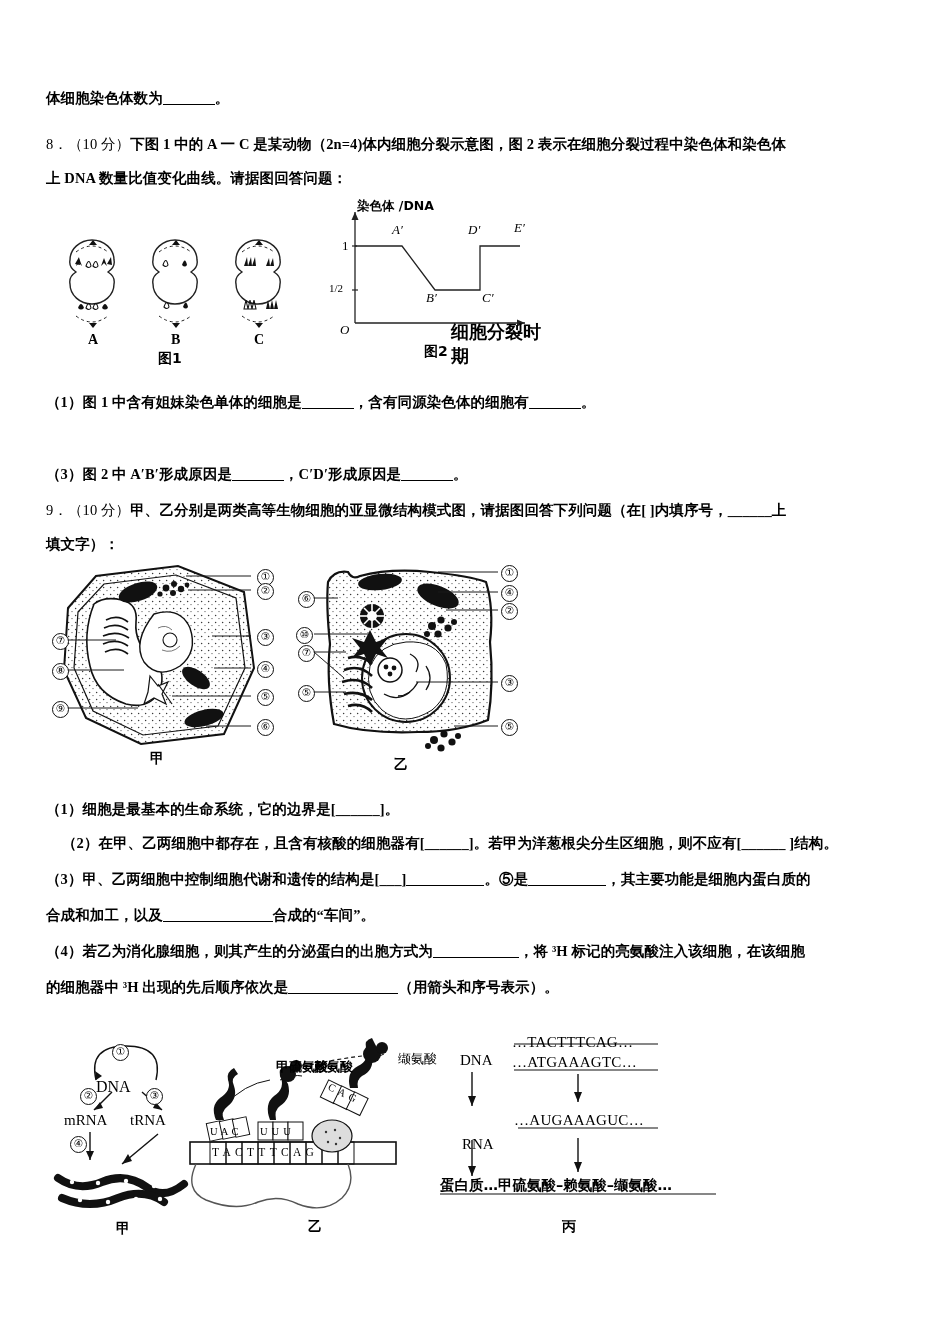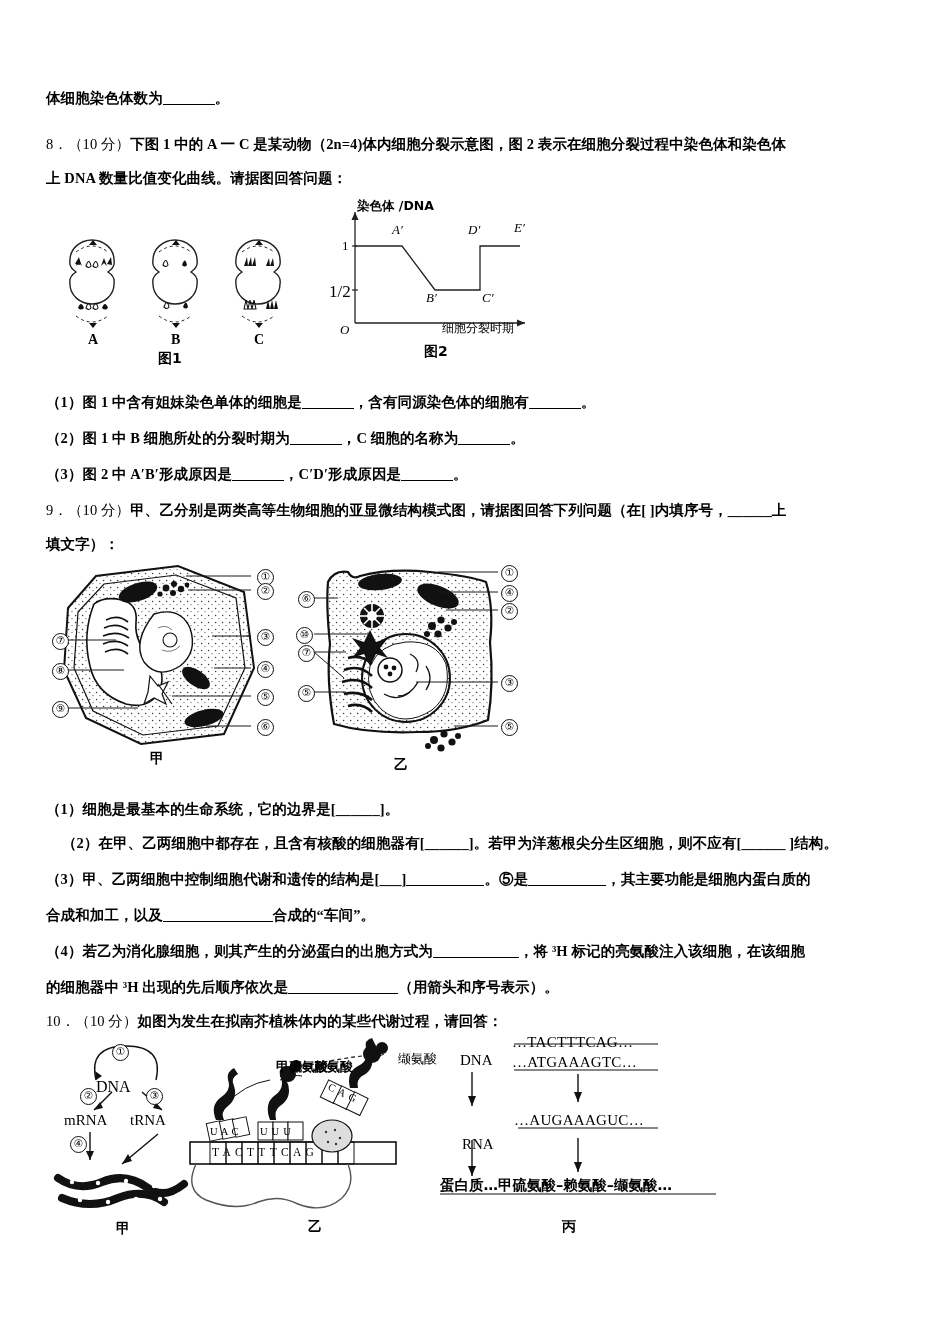--- a/index.html
+++ b/index.html
@@ -136,36 +136,33 @@
       <line x1="25" y1="125" x2="25" y2="14" stroke="#222" stroke-width="1.3"></line>
       <path d="M25 14 l-3.5 8 l7 0 z" fill="#222"></path>
 
       <line x1="22" y1="48" x2="27" y2="48" stroke="#222" stroke-width="1.2"></line>
       <line x1="22" y1="92" x2="28" y2="92" stroke="#222" stroke-width="1.2"></line>
 
       <polyline points="25,48 72,48 105,92 150,92 150,48 190,48" fill="none" stroke="#222" stroke-width="1.3"></polyline>
     </svg>
     <span class="lbl cn" style="left:27px;top:0px;font-size:12.5px;font-weight:bold;">染色体 /DNA</span>
     <span class="lbl" style="left:12px;top:40px;font-size:13px;">1</span>
-    <span class="lbl" style="left:-1px;top:84px;font-size:17px;">1/2</span>
+    <span class="lbl" style="left:-1px;top:84px;font-size:11px;">1/2</span>
     <span class="lbl" style="left:10px;top:124px;font-style:italic;font-size:13px;">O</span>
-    <span class="lbl cn" style="left:112px;top:122px;font-size:12px;font-weight:normal;">细胞分裂时期</span>
+    <span class="lbl cn" style="left:121px;top:122px;font-size:18px;font-weight:bold;">细胞分裂时期</span>
     <span class="lbl" style="left:62px;top:24px;font-style:italic;font-size:13px;">A′</span>
     <span class="lbl" style="left:96px;top:92px;font-style:italic;font-size:13px;">B′</span>
     <span class="lbl" style="left:152px;top:92px;font-style:italic;font-size:13px;">C′</span>
     <span class="lbl" style="left:138px;top:24px;font-style:italic;font-size:13px;">D′</span>
     <span class="lbl" style="left:184px;top:22px;font-style:italic;font-size:13px;">E′</span>
     <span class="cap cn" style="left:94px;top:145px;">图2</span>
   </div>
 
   <div class="ln" style="left:46px;top:392px;text-align:center;">
     <span>（1）</span><span>图 1 中含有姐妹染色单体的细胞是</span><span class="blank b52"></span><span>，含有同源染色体的细胞有</span><span class="blank b52"></span><span>。</span>
-  </div>
-  <div class="ln" style="left:46px;top:428px;">
-    <span>（2）</span><span>图 1 中 B 细胞所处的分裂时期为</span><span class="blank b52"></span><span>，C 细胞的名称为</span><span class="blank b52"></span><span>。</span>
   </div>
   <div class="ln" style="left:46px;top:464px;">
     <span>（3）</span><span>图 2 中 A′B′形成原因是</span><span class="blank b52"></span><span>，C′D′形成原因是</span><span class="blank b52"></span><span>。</span>
   </div>
 
   <div class="ln" style="left:46px;top:500px;">
     <span class="qnum">9．</span><span class="qnum">（10 分）</span><span>甲、乙分别是两类高等生物细胞的亚显微结构模式图，请据图回答下列问题（在[  ]内填序号，______上</span>
   </div>
   <div class="ln" style="left:46px;top:534px;">
     <span>填文字）：</span>
@@ -340,23 +337,20 @@
   <div class="ln" style="left:46px;top:905px;">
     <span>合成和加工，以及</span><span class="blank b110"></span><span>合成的“车间”。</span>
   </div>
   <div class="ln" style="left:46px;top:941px;text-align:center;">
     <span>（4）</span><span>若乙为消化腺细胞，则其产生的分泌蛋白的出胞方式为</span><span class="blank b86"></span><span>，将 ³H 标记的亮氨酸注入该细胞，在该细胞</span>
   </div>
   <div class="ln" style="left:46px;top:977px;">
     <span>的细胞器中 ³H 出现的先后顺序依次是</span><span class="blank b110"></span><span>（用箭头和序号表示）。</span>
   </div>
 
-  <div class="ln" style="left:46px;top:1011px;">
-    <span class="qnum">10．</span><span class="qnum">（10 分）</span><span>如图为发生在拟南芥植株体内的某些代谢过程，请回答：</span>
-  </div>
 
   <div class="q10figs">
 
     <svg width="200" height="185" viewBox="0 0 200 185" style="position:absolute;left:0;top:0;">
       <g fill="none" stroke="#111" stroke-width="1.4">
         <path d="M46 44 q-8 -34 30 -34 q38 0 30 34"></path>
       </g>
       <path d="M46 44 l-1 -9 l7 5 z" fill="#111"></path>
 
       <line x1="62" y1="56" x2="44" y2="74" stroke="#111" stroke-width="1.4"></line>

